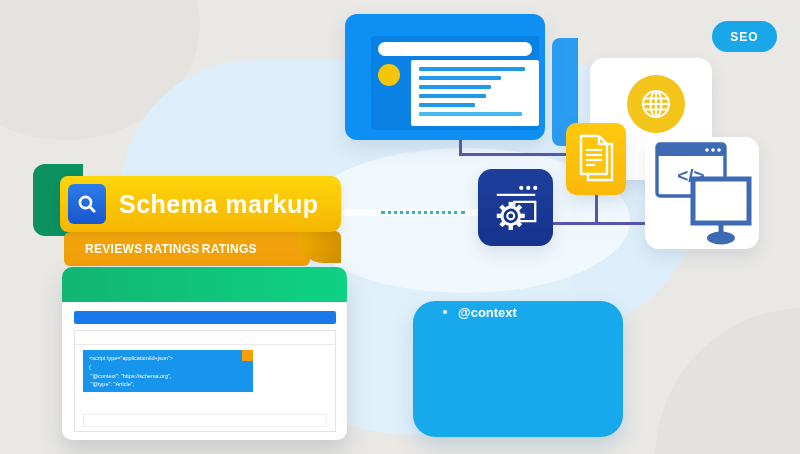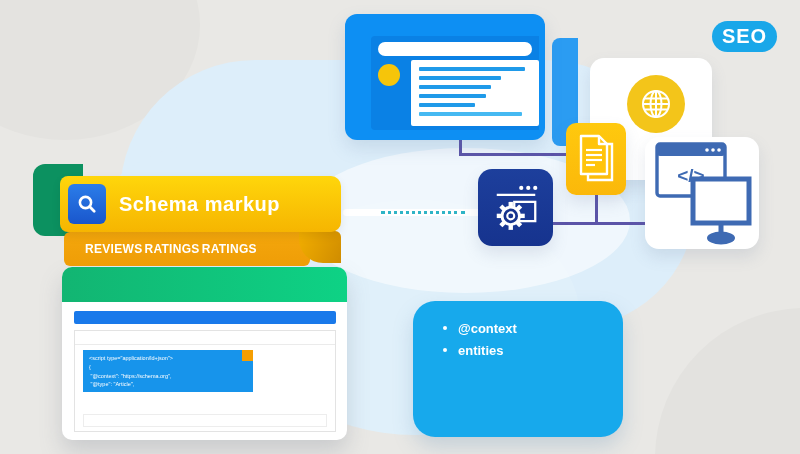--- a/index.html
+++ b/index.html
@@ -41,44 +41,44 @@
   
   .blue-strip{position:absolute;left:552px;top:38px;width:26px;height:108px;background:#2b9cf2;border-radius:8px 0 0 8px;z-index:2;}
   .card{position:absolute;z-index:3;box-shadow:0 8px 16px rgba(100,120,150,.16);}
   .globe-card{left:590px;top:58px;width:122px;height:122px;background:#fff;border-radius:14px;}
   .globe-circle{position:absolute;left:37px;top:17px;width:58px;height:58px;border-radius:50%;background:#f3c51a;display:flex;align-items:center;justify-content:center;}
   .doc-card{left:566px;top:123px;width:60px;height:72px;background:linear-gradient(180deg,#ffc90e,#fbb80a);border-radius:10px;display:flex;align-items:center;justify-content:center;}
   .gear-card{left:478px;top:169px;width:75px;height:77px;background:linear-gradient(180deg,#1d3f9c,#16338e);border-radius:14px;display:flex;align-items:center;justify-content:center;}
   .monitor-card{left:645px;top:137px;width:114px;height:112px;background:#fff;border-radius:14px;}
 
   
-  .seo-pill{position:absolute;left:712px;top:21px;width:65px;height:31px;background:#19a7e9;border-radius:16px;color:#fff;font-weight:bold;font-size:20px;letter-spacing:1px;display:flex;align-items:center;justify-content:center;z-index:8;}
+  .seo-pill{position:absolute;left:712px;top:21px;width:65px;height:31px;background:#19a7e9;border-radius:16px;color:#fff;font-weight:bold;font-size:12px;letter-spacing:1px;display:flex;align-items:center;justify-content:center;z-index:8;}
 
   
   .back-tab{position:absolute;left:33px;top:164px;width:50px;height:72px;background:#0c9160;border-radius:12px 0 0 12px;z-index:4;}
   .banner-formats{position:absolute;left:45px;top:119px;width:273px;height:54px;background:linear-gradient(180deg,#0da268,#18b377);border-radius:13px;display:flex;align-items:center;padding-left:23px;gap:28px;box-sizing:border-box;color:#fff;font-weight:bold;font-size:15px;z-index:5;box-shadow:0 4px 10px rgba(0,0,0,.06);}
   .ribbon-fold{position:absolute;left:299px;top:231px;width:42px;height:32px;background:linear-gradient(115deg,#f2ae00,#cf8c00);border-radius:0 6px 0 24px;z-index:6;}
   .ribbon{position:absolute;left:60px;top:176px;width:281px;height:56px;background:linear-gradient(180deg,#ffd60b,#f6b501);border-radius:8px 10px 10px 8px;display:flex;align-items:center;padding-left:8px;box-sizing:border-box;z-index:7;box-shadow:0 4px 10px rgba(0,0,0,.08);}
   .search-btn{width:38px;height:40px;background:linear-gradient(180deg,#2b7de9,#1956cc);border-radius:6px;display:flex;align-items:center;justify-content:center;flex:none;}
-  .ribbon-title{color:#fff;font-weight:bold;font-size:20px;margin-left:13px;letter-spacing:.5px;}
+  .ribbon-title{color:#fff;font-weight:bold;font-size:25px;margin-left:13px;letter-spacing:.5px;}
   .banner-categories{position:absolute;left:64px;top:232px;width:246px;height:34px;background:linear-gradient(180deg,#f4a70c,#ef9d07);border-radius:6px;display:flex;align-items:center;padding-left:21px;gap:2px;box-sizing:border-box;color:#fff;font-weight:bold;font-size:12px;letter-spacing:.3px;z-index:5;}
 
   
   .mock{position:absolute;left:62px;top:267px;width:285px;height:173px;background:#fff;border-radius:10px;overflow:hidden;z-index:4;box-shadow:0 12px 22px rgba(110,120,135,.25);}
   .mock-header{position:absolute;left:0;top:0;width:100%;height:35px;background:linear-gradient(90deg,#12b572,#0ed285);}
   .mock-blueband{position:absolute;left:12px;top:44px;width:262px;height:13px;background:#1979ea;border-radius:2px;}
   .mock-panel{position:absolute;left:12px;top:63px;width:262px;height:102px;border:1px solid #e3e3e3;background:#fff;box-sizing:border-box;}
   .mock-panel-strip{height:13px;border-bottom:1px solid #ebebeb;}
   .code-box{position:absolute;left:8px;top:19px;width:170px;height:42px;background:#1794eb;}
   .code-box pre{margin:0;padding:4px 0 0 6px;font-family:"Liberation Sans",sans-serif;font-size:5.5px;line-height:1.6;color:#fff;white-space:pre;}
   .code-tag{position:absolute;right:0;top:0;width:11px;height:11px;background:#f59e02;}
   .mock-bottom-strip{position:absolute;left:8px;right:8px;bottom:4px;height:11px;border:1px solid #ededed;}
 
   
-  .props-box{position:absolute;left:413px;top:301px;width:210px;height:136px;background:#17a9ec;border-radius:22px;z-index:8;box-shadow:0 10px 20px rgba(90,140,180,.25);padding:20px 0 0 30px;box-sizing:border-box;}
+  .props-box{position:absolute;left:413px;top:301px;width:210px;height:136px;background:#17a9ec;border-radius:22px;z-index:8;box-shadow:0 10px 20px rgba(90,140,180,.25);padding:4px 0 0 30px;box-sizing:border-box;}
   .props-box ul{list-style:none;margin:0;padding:0;display:flex;flex-direction:column;gap:8px;}
   .props-box li{display:flex;align-items:center;color:#fff;font-weight:bold;font-size:13px;height:14px;}
   .bullet{width:4px;height:4px;border-radius:50%;background:#fff;margin-right:11px;flex:none;}
 </style>
 </head>
 <body>
 
 <div class="stage">
 
   <div class="blob corner-shade"></div>
@@ -217,20 +217,16 @@
       <div class="mock-bottom-strip"></div>
     </div>
   </div>
 
   <div class="props-box">
     <ul>
       <li>
           <span class="bullet"></span>
           <span>@context</span>
         </li>
-      <li>
-          <span class="bullet"></span>
-          <span>entities</span>
-        </li>
     </ul>
   </div>
 
 </div>
 
 </body></html>

